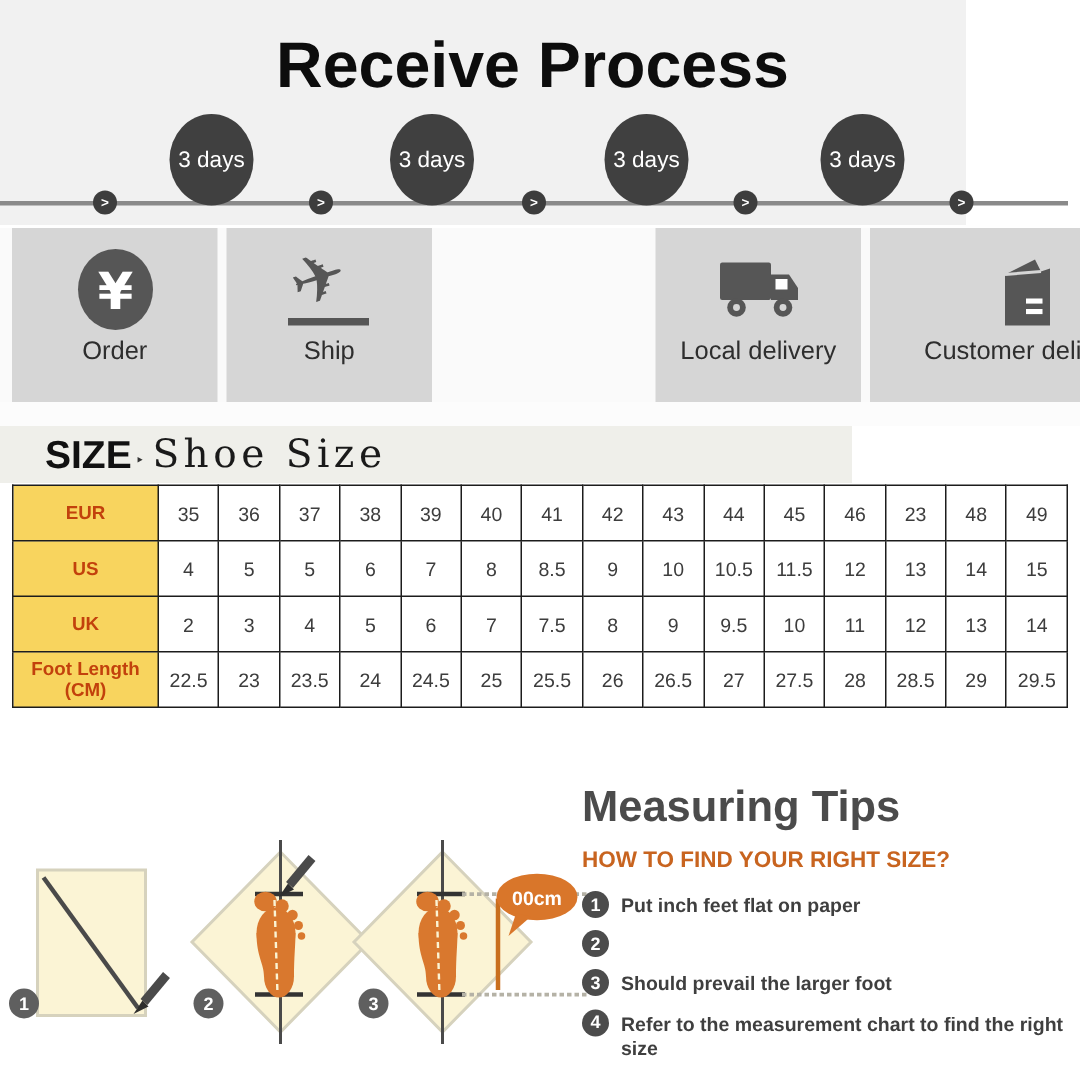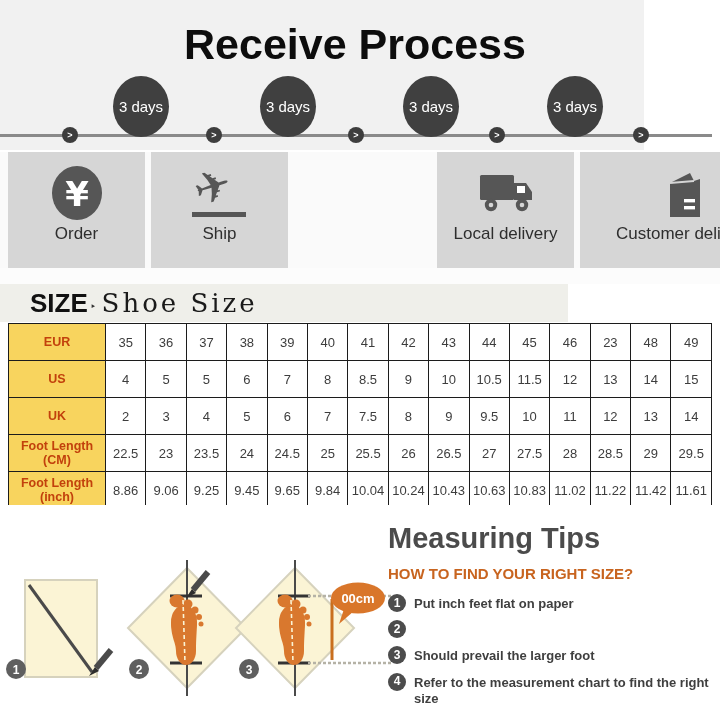--- a/index.html
+++ b/index.html
@@ -200,38 +200,20 @@
           <td>25</td>
           <td>25.5</td>
           <td>26</td>
           <td>26.5</td>
           <td>27</td>
           <td>27.5</td>
           <td>28</td>
           <td>28.5</td>
           <td>29</td>
           <td>29.5</td>
-        </tr>
-        <tr>
-          <th>Foot Length (inch)</th>
-          <td>8.86</td>
-          <td>9.06</td>
-          <td>9.25</td>
-          <td>9.45</td>
-          <td>9.65</td>
-          <td>9.84</td>
-          <td>10.04</td>
-          <td>10.24</td>
-          <td>10.43</td>
-          <td>10.63</td>
-          <td>10.83</td>
-          <td>11.02</td>
-          <td>11.22</td>
-          <td>11.42</td>
-          <td>11.61</td>
         </tr>
       </tbody>
   </table>
 </div>
 
 <div class="bottom-section">
 
   <svg class="diagram-svg" width="400" height="168" viewBox="0 0 400 168">
     <defs>
       <g id="foot">

